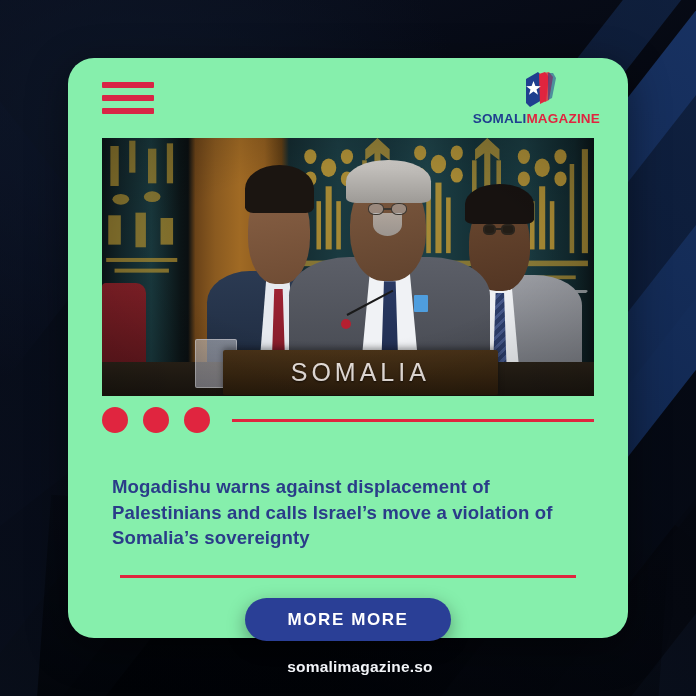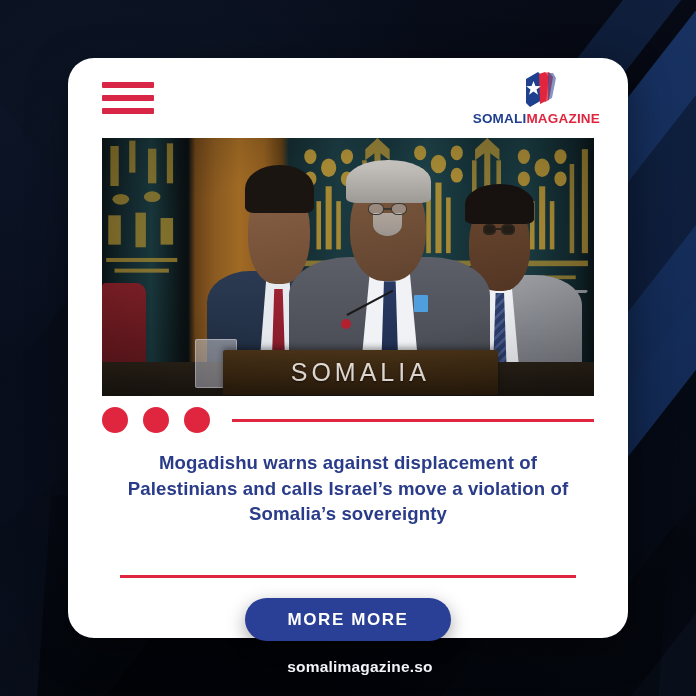--- a/index.html
+++ b/index.html
@@ -105,21 +105,21 @@
     opacity: .95;
   }
 
   
   .card {
     position: absolute;
     left: 68px;
     top: 58px;
     width: 560px;
     height: 580px;
-    background: #ffffff;
+    background: #86efac;
     border-radius: 26px;
     box-shadow: 0 10px 40px rgba(0,0,0,.45);
     overflow: hidden;
     z-index: 5;
   }
 
   
   .card-header {
     position: absolute;
     left: 0; top: 0;
@@ -422,23 +422,22 @@
   .dots-rule {
     flex: 1;
     height: 3px;
     background: #e0253f;
   }
 
   
   .headline {
     position: absolute;
     left: 44px;
-    top: 392px;
+    top: 416px;
     width: 472px;
-    text-align: center;
     color: #2a3c89;
     font-size: 18.6px;
     font-weight: bold;
     line-height: 1.38;
     letter-spacing: .1px;
   }
 
   
   .lower-rule {
     position: absolute;

